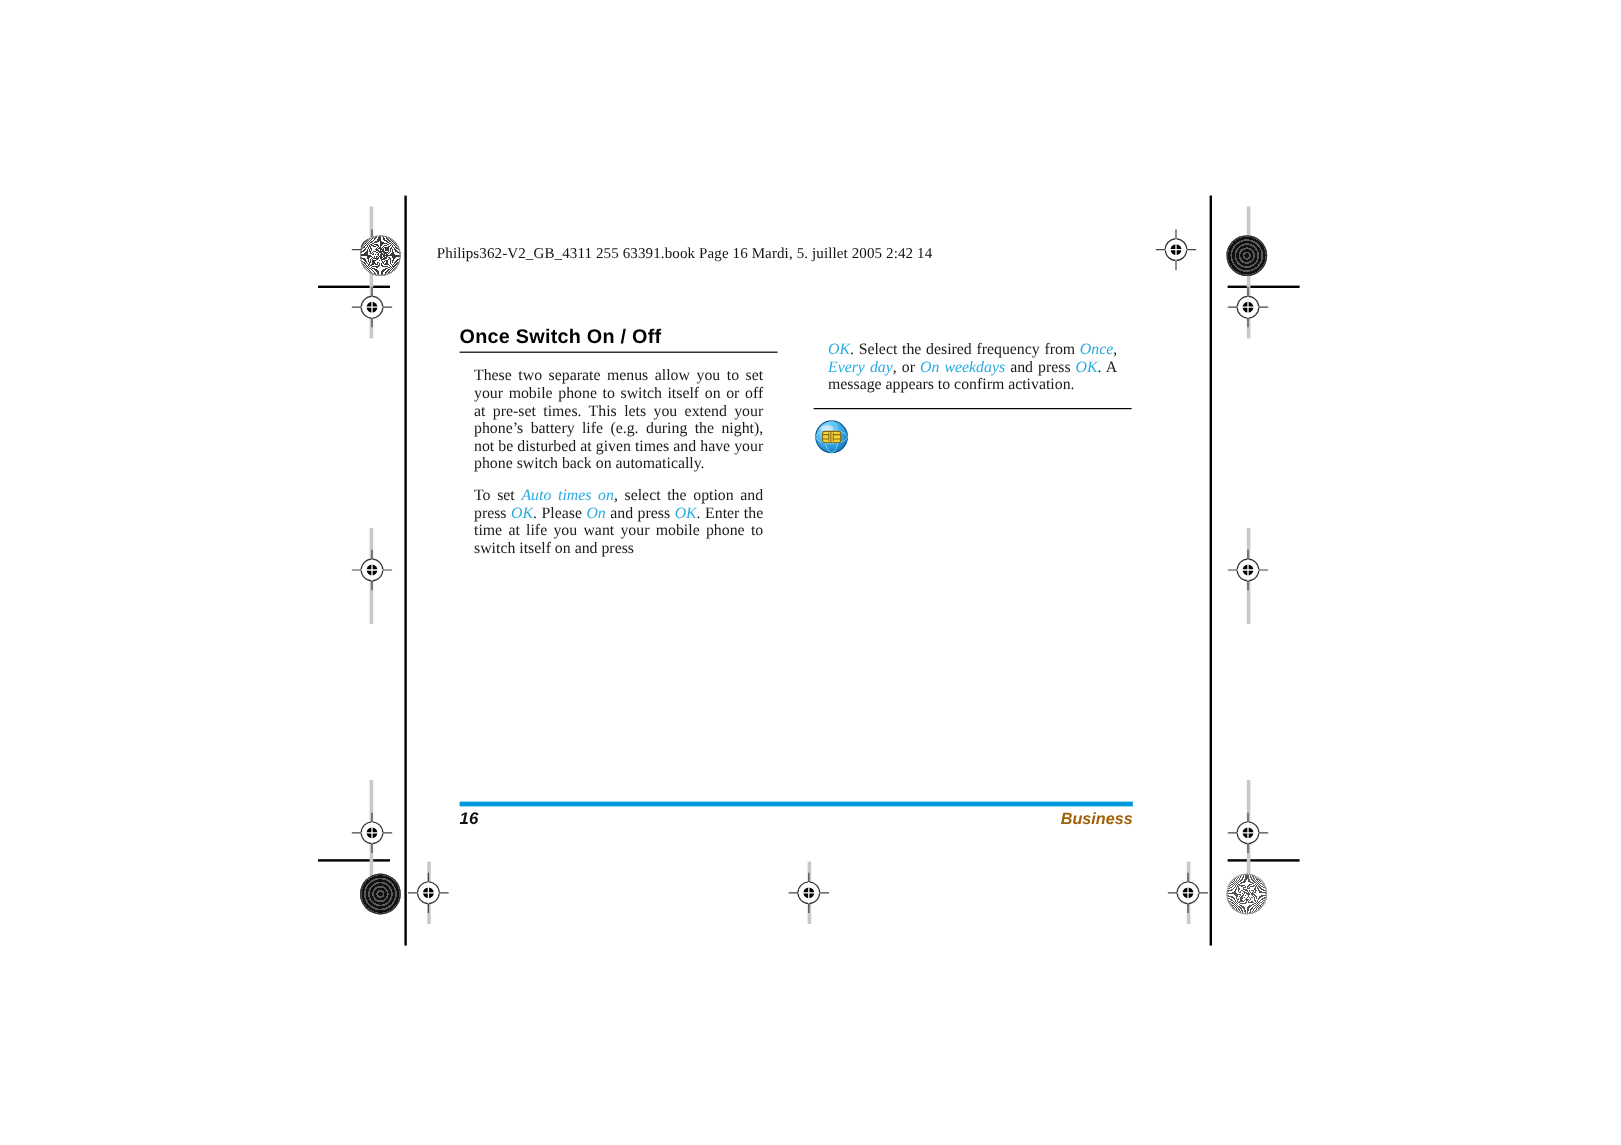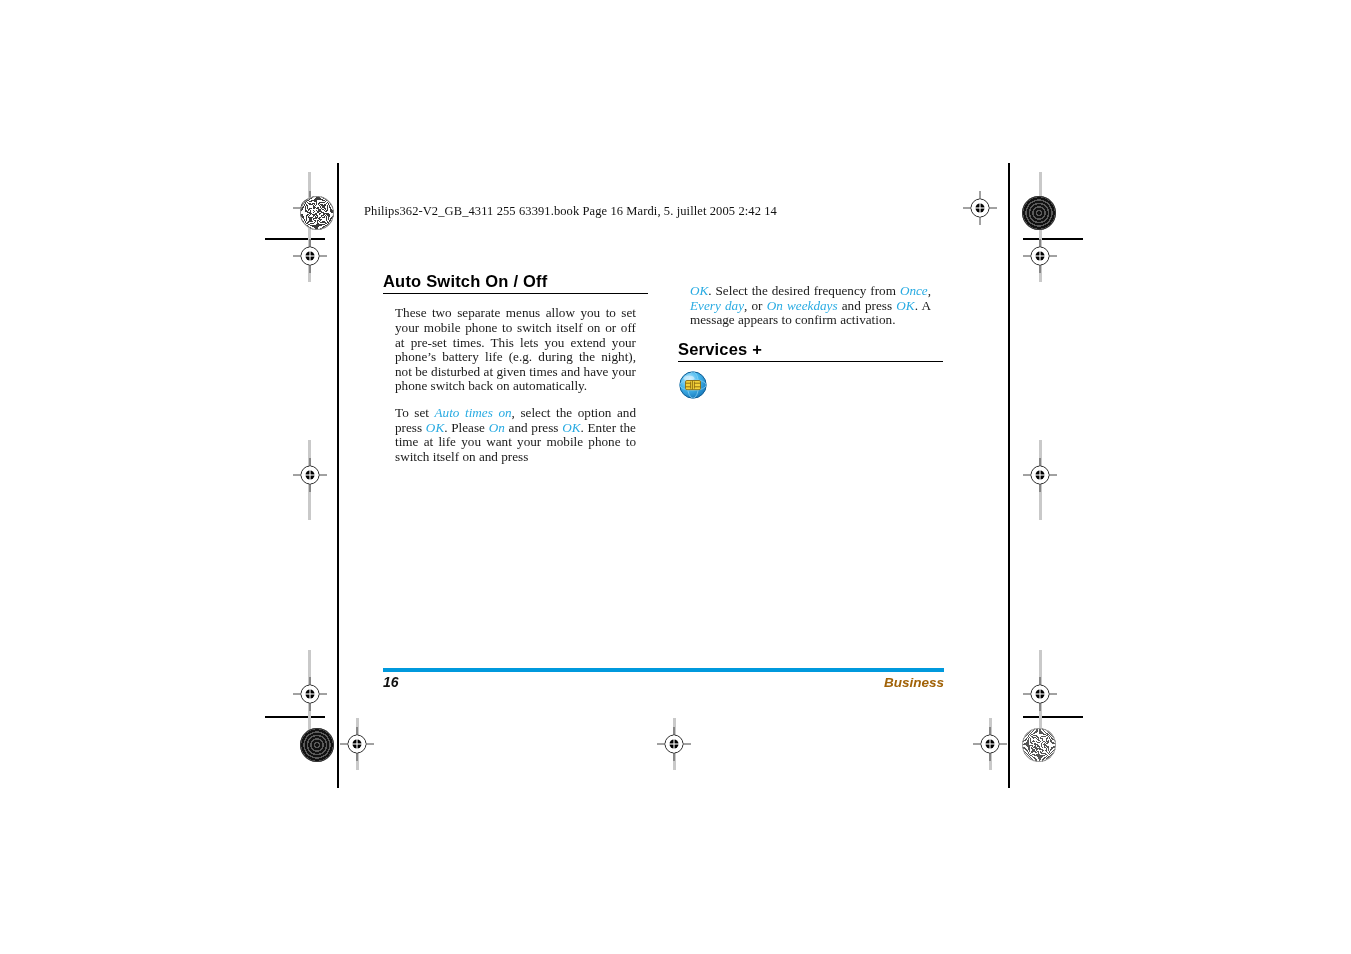--- a/index.html
+++ b/index.html
@@ -327,32 +327,31 @@
   <div class="rosette dark" style="left:1022px; top:196px;"></div>
   <div class="rosette dark" style="left:300px; top:728px;"></div>
   <div class="rosette star-lite" style="left:1022px; top:728px;"></div>
 </div>
 
 <div class="page-header">Philips362-V2_GB_4311 255 63391.book  Page 16  Mardi, 5. juillet 2005  2:42 14</div>
 
 <div class="columns">
 
   <div class="col col-left">
-    <h2 class="sec-title">Auto Switch On / Off</h2>
+    <h2 class="sec-title">Once Switch On / Off</h2>
     <div class="title-rule"></div>
 
     <p class="body">These two separate menus allow you to set your mobile phone to switch itself on or off at pre-set times. This lets you extend your phone’s battery life (e.g. during the night), not be disturbed at given times and have your phone switch back on automatically.</p>
 
     <p class="body"><span>To set </span><span class="ui">Auto times on</span><span>, select the option and press </span><span class="ui-up">OK</span><span>. Please </span><span class="ui-up">On</span><span> and press </span><span class="ui-up">OK</span><span>. Enter the time at life you want your mobile phone to switch itself on and press</span></p>
   </div>
 
   <div class="col col-right">
     <p class="body rc-lead"><span class="ui-up">OK</span><span>. Select the desired frequency from </span><span class="ui">Once</span><span>, </span><span class="ui">Every day</span><span>, or </span><span class="ui">On weekdays</span><span> and press </span><span class="ui-up">OK</span><span>. A message appears to confirm activation.</span></p>
 
-    <h2 class="sec-title">Services +</h2>
     <div class="title-rule"></div>
 
     <div class="svc-block">
       <div class="svc-icon">
         <svg width="30" height="30" viewBox="0 0 30 30">
           <defs>
             <radialGradient id="globeGrad" cx="36%" cy="30%" r="78%">
               <stop offset="0%" stop-color="#bfeaff"></stop>
               <stop offset="45%" stop-color="#49b9ee"></stop>
               <stop offset="100%" stop-color="#1173b8"></stop>

